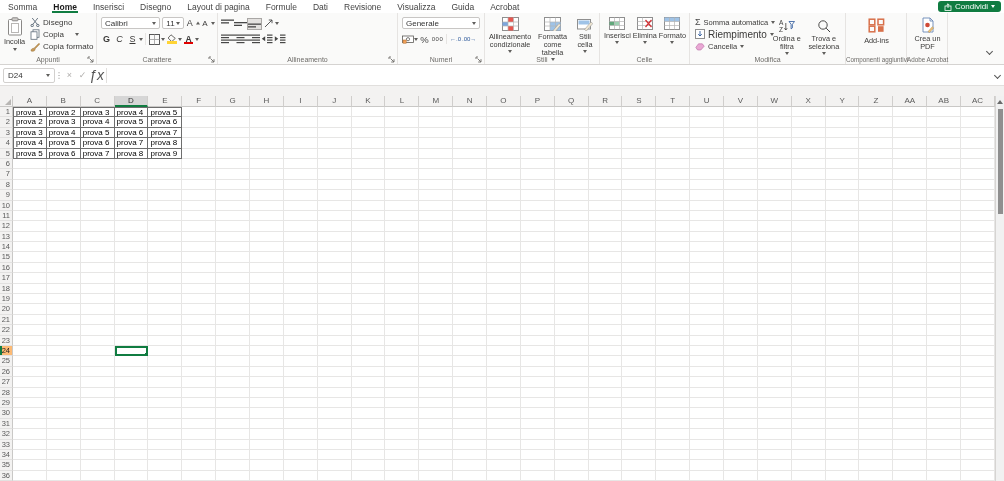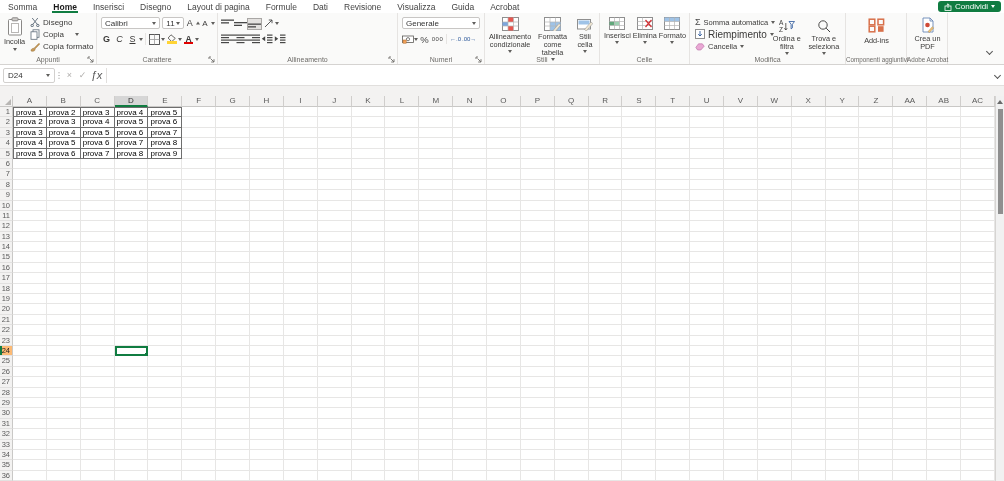--- a/index.html
+++ b/index.html
@@ -42,21 +42,21 @@
   .u-yel{display:inline-block;width:10px;height:2.5px;background:#ffd435;margin-top:-1px}
   .vsep{width:1px;height:20px;background:#e6e4e2;margin:0 2px;align-self:center}
 
   
   .fbar{position:absolute;top:65px;left:0;width:100%;height:21px;background:#fff;
         border-bottom:1px solid #e1dfdd;display:flex;align-items:center;box-sizing:border-box;z-index:4}
   .namebox{width:52px;height:15px;margin-left:3px;border:1px solid #d2d0ce;border-radius:2px;
            display:flex;align-items:center;justify-content:space-between;padding:0 4px;
            font-size:8px;color:#333;box-sizing:border-box;background:#fff}
   .fbtn{width:13px;text-align:center;font-size:9px;color:#b0aeac}
-  .fx{font-size:11px;color:#555;font-style:italic;width:15px;text-align:center}
+  .fx{font-size:14px;color:#555;font-style:italic;width:15px;text-align:center}
   .fdots{font-size:8px;color:#8a8886;width:8px;text-align:center}
   .fdiv{width:1px;height:15px;background:#e1dfdd;margin:0 2px}
   .finput{flex:1;height:100%;font-size:8px;display:flex;align-items:center;padding-left:5px;color:#000}
   .fchev{width:14px;display:flex;align-items:center;justify-content:center}
   .chevd{width:4px;height:4px;border-right:1.2px solid #555;border-bottom:1.2px solid #555;
          transform:rotate(45deg);display:inline-block}
   .gapstrip{position:absolute;top:86px;left:0;width:100%;height:10px;background:#f3f2f1;z-index:3}
 
   
   .grid{position:absolute;top:96px;left:0;width:995px;height:385px;overflow:hidden;background:#fff}

